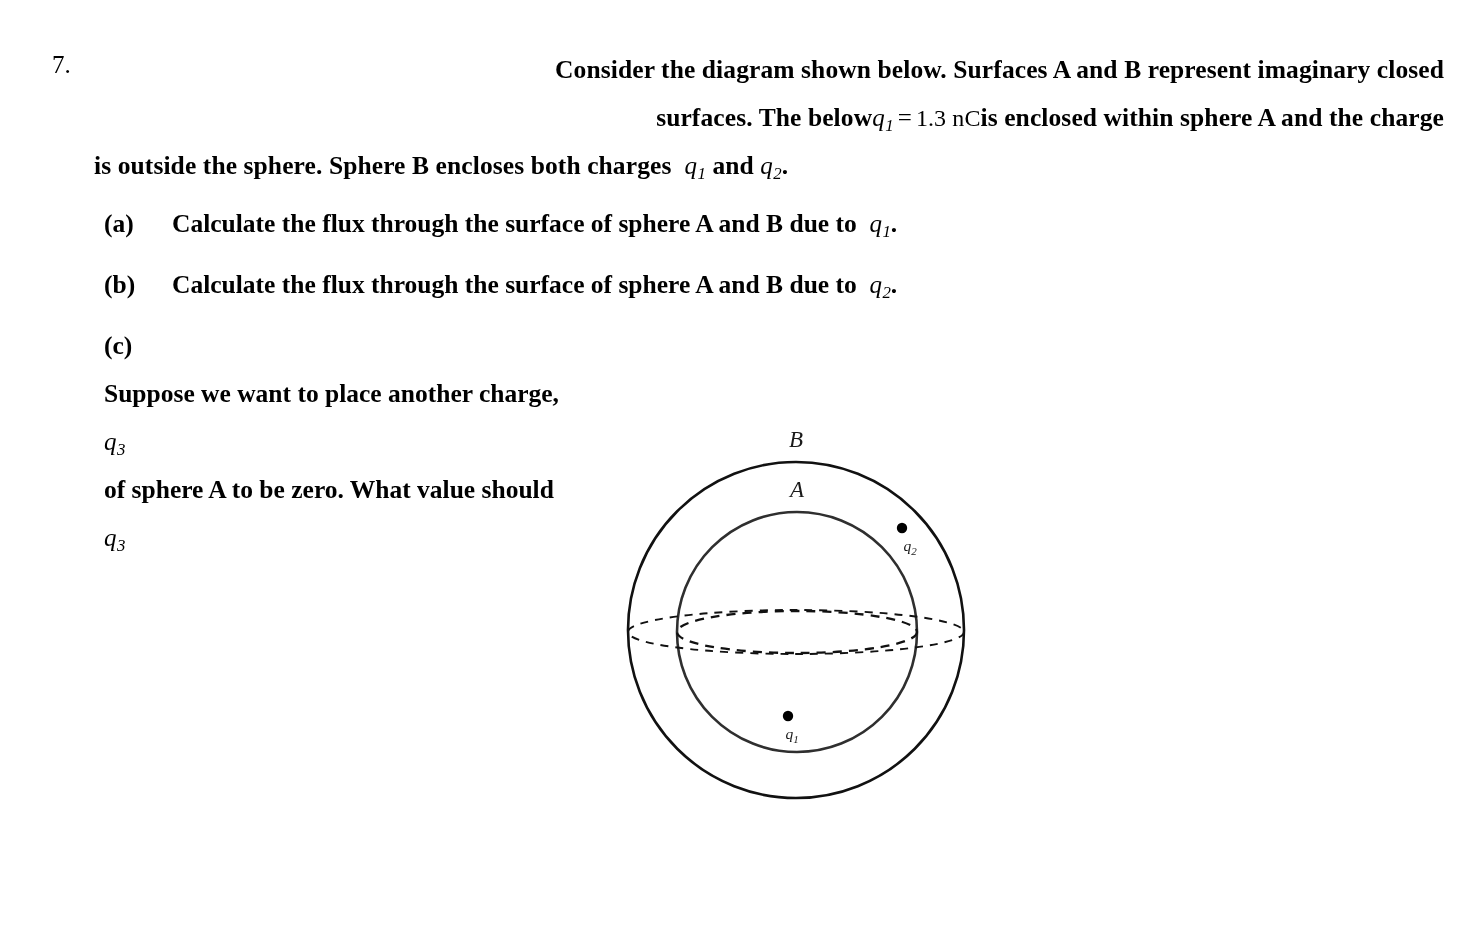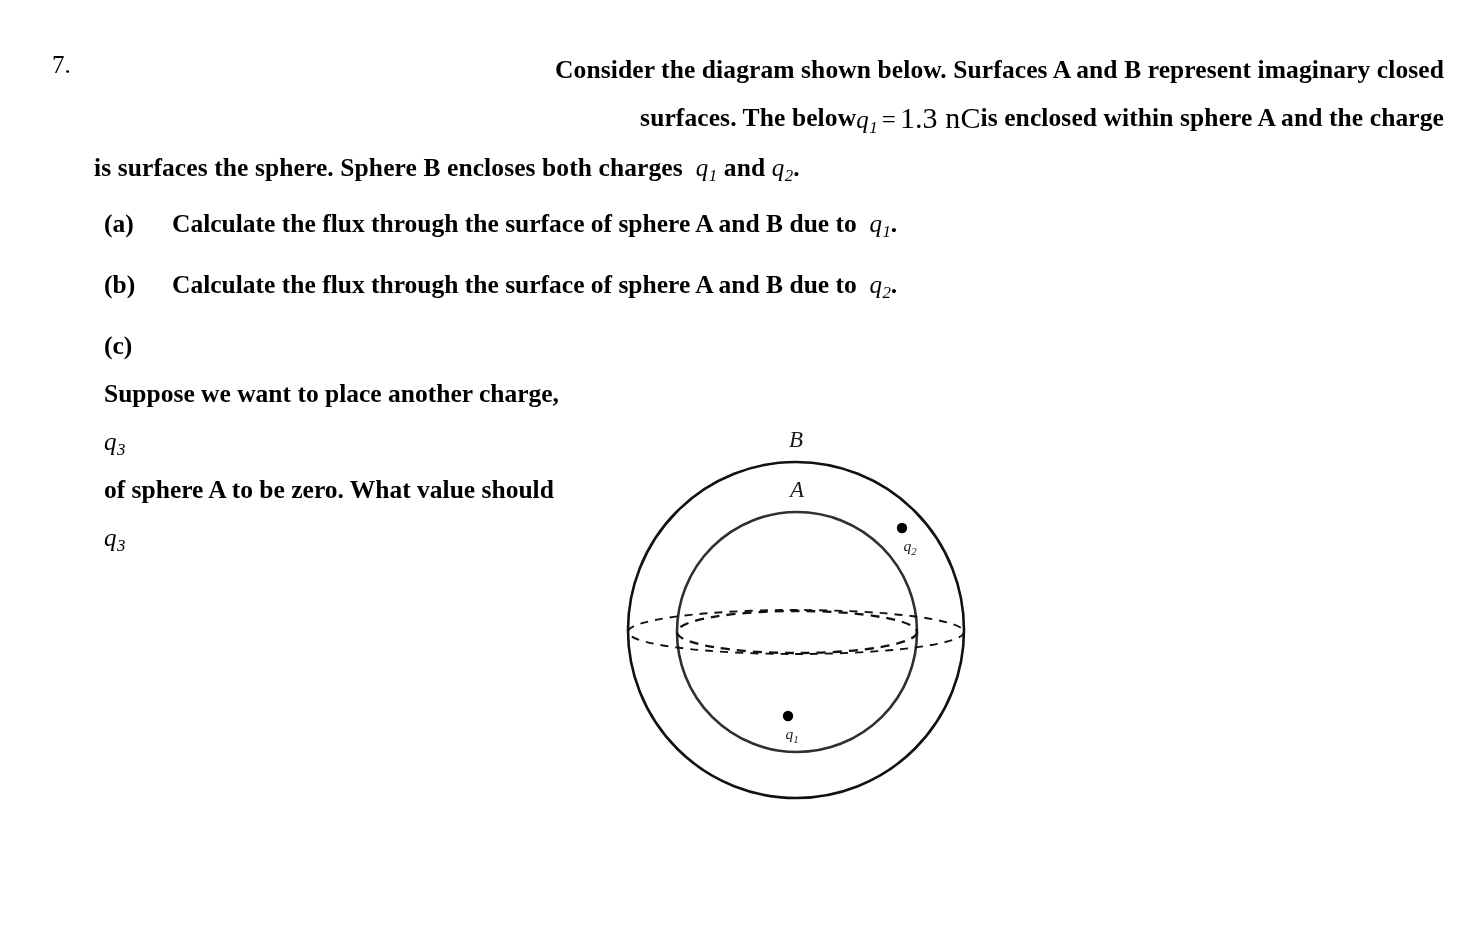--- a/index.html
+++ b/index.html
@@ -96,21 +96,21 @@
   .mi {                      
     font-family: "Liberation Serif", "DejaVu Serif", serif;
     font-style: italic;
     font-weight: normal;
     font-size: 25px;
   }
   .mn {                      
     font-family: "Liberation Serif", "DejaVu Serif", serif;
     font-style: normal;
     font-weight: normal;
-    font-size: 30px;
+    font-size: 24px;
   }
   .mo {                      
     font-family: "Liberation Serif", "DejaVu Serif", serif;
     font-style: normal;
     font-weight: normal;
     font-size: 25px;
     padding: 0 4px;
   }
   sub.msub {
     font-style: italic;
@@ -165,21 +165,21 @@
 
       <span class="jline spread">
         <span>surfaces.  The below</span>
         <span>
           <span class="mi">q</span><sub class="msub">1</sub><span class="mo">=</span><span class="mn">1.3 nC</span>
         </span>
         <span>is enclosed within sphere A and the charge</span>
       </span>
 
       <span class="jline">
-        <span>is surfaces the sphere.  Sphere B encloses both charges</span>
+        <span>is outside the sphere.  Sphere B encloses both charges</span>
         <span>&nbsp;<span class="mi">q</span><sub class="msub">1</sub></span>
         <span>and</span>
         <span><span class="mi">q</span><sub class="msub">2</sub></span><span>.</span>
       </span>
 
     </div>
   </div>
 
   <div class="subitems">
 

